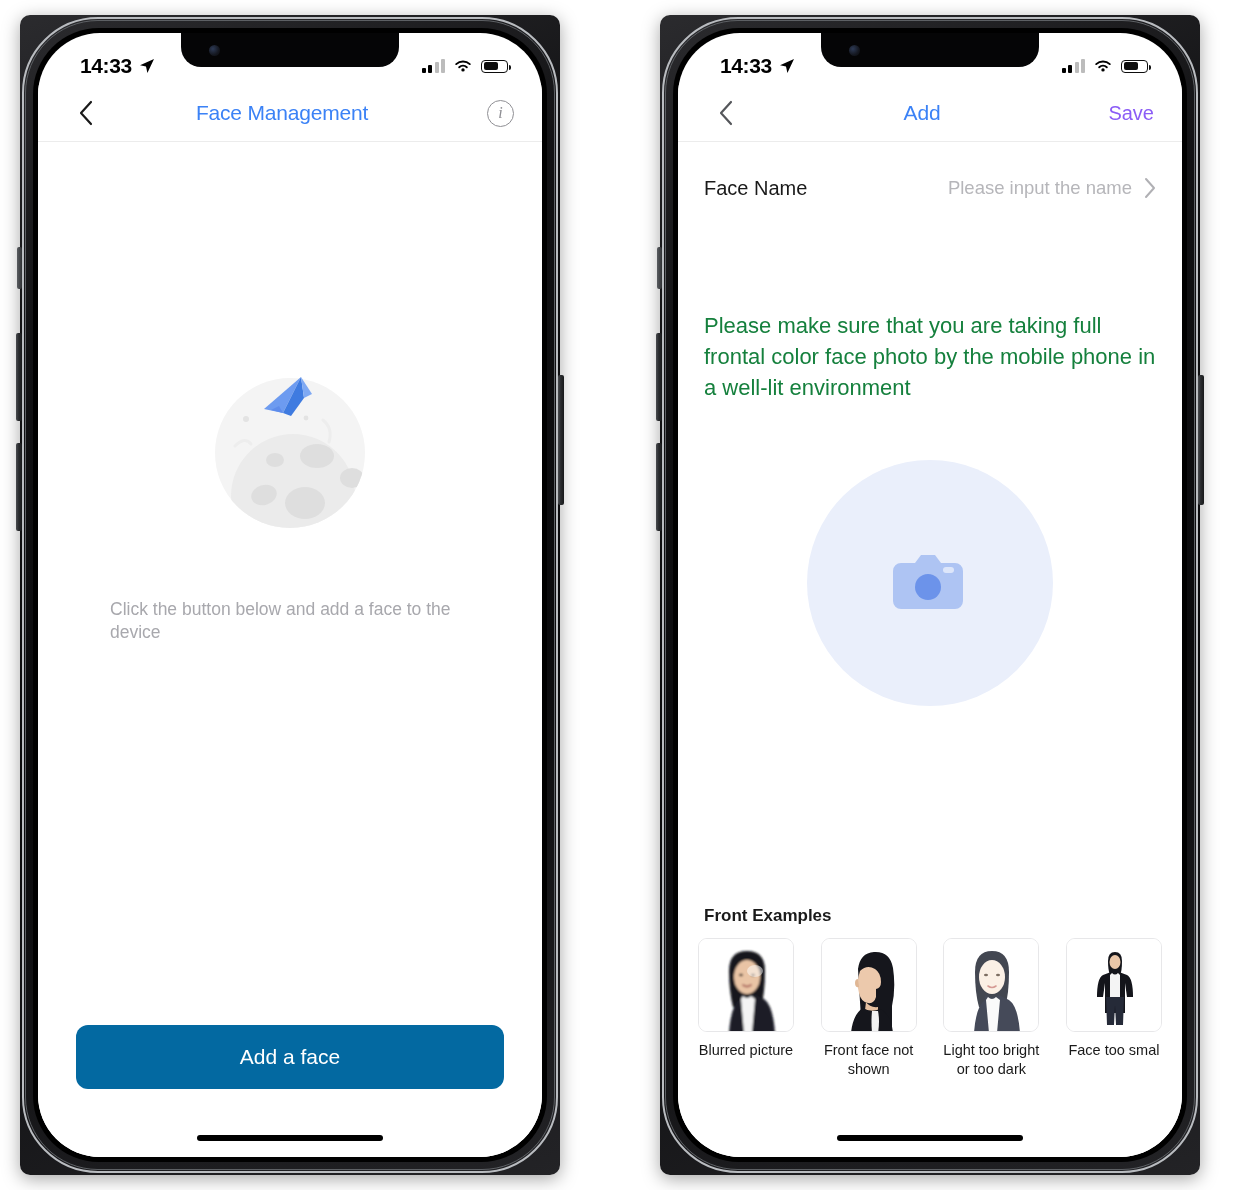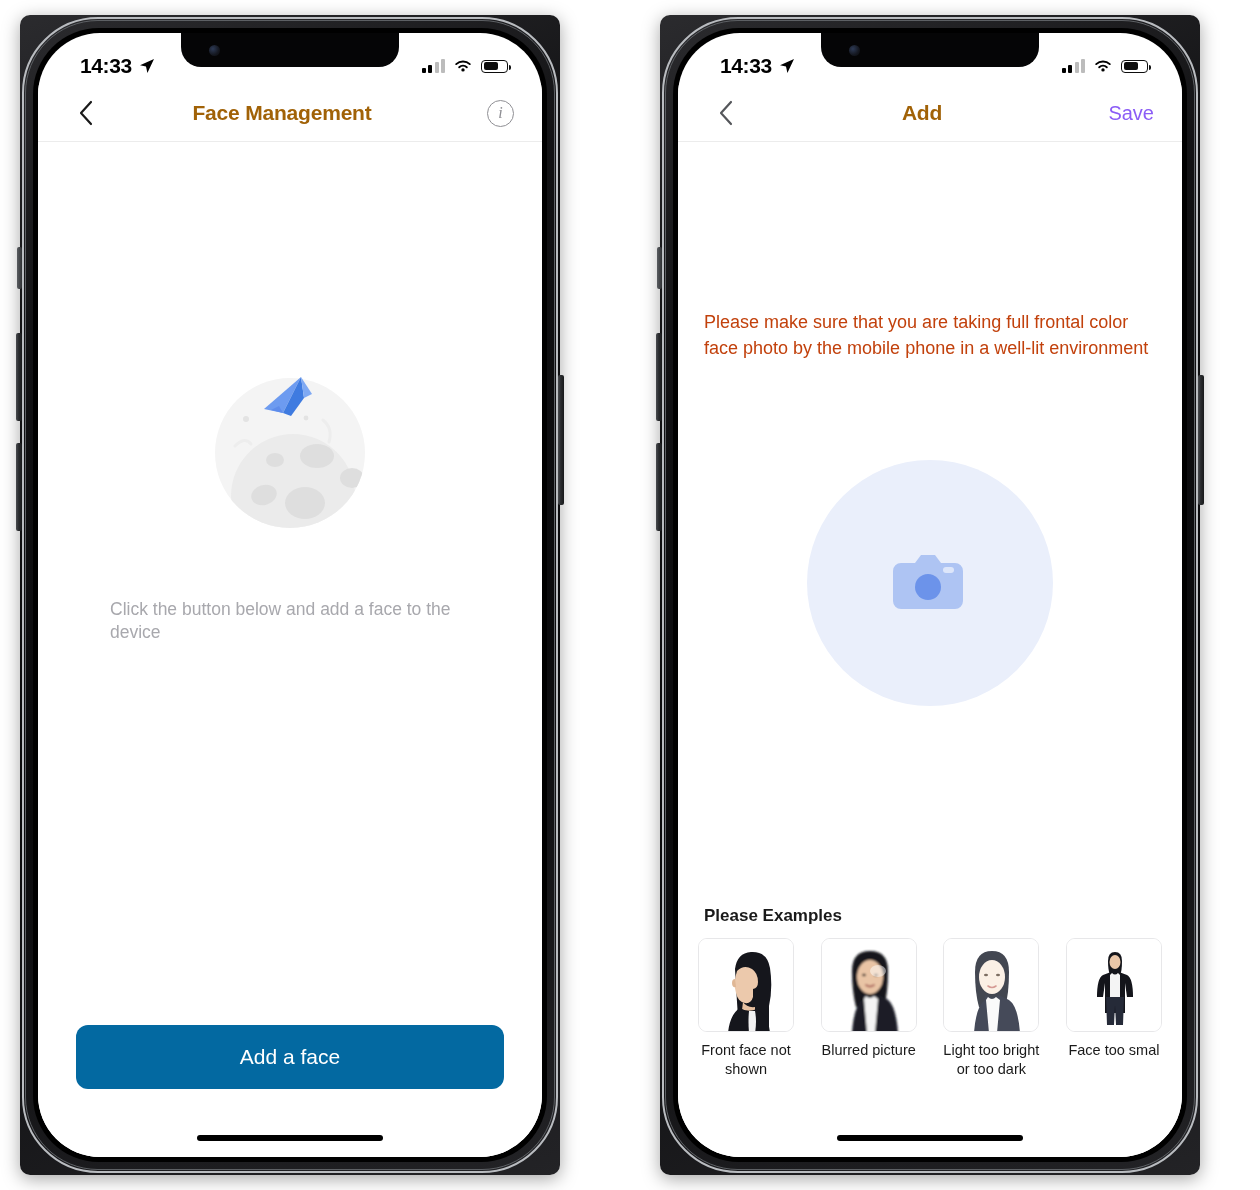--- a/index.html
+++ b/index.html
@@ -122,21 +122,21 @@
     position: absolute; top: 52px; left: 0; right: 0; height: 56px;
     display: flex; align-items: center; padding: 0 28px;
     background: #fff;
   }
   .nav-back {
     width: 40px; height: 40px; display:flex; align-items:center; justify-content:center;
     cursor: pointer;
   }
   .nav-title {
     flex: 1; text-align: center;
-    font-size: 21px; font-weight: 700; color: #a16207;
+    font-size: 21px; font-weight: 400; color: #3b82f6;
     letter-spacing: -0.2px;
   }
   .nav-right {
     width: 56px; display:flex; align-items:center; justify-content:flex-end;
   }
   .info-icon {
     width: 27px; height: 27px; border-radius: 50%;
     border: 1.8px solid #8e8e93;
     display:flex; align-items:center; justify-content:center;
     font-size: 16px; color:#8e8e93; font-family:"Liberation Serif", serif;
@@ -184,21 +184,21 @@
     position: absolute; top: 0; left: 0; right: 0; height: 92px;
     display: flex; align-items: center; padding: 0 26px 0 26px;
     cursor: pointer;
   }
   .row-label { font-size: 20px; color: #1a1a1a; }
   .row-value { margin-left: auto; font-size: 18.5px; color: #b6b6ba; }
   .row-chev { margin-left: 12px; display:flex; align-items:center; }
 
   .desc {
     position: absolute; top: 168px; left: 26px; right: 24px;
-    font-size: 18px; color: #c2410c; line-height: 1.42;
+    font-size: 22px; color: #15803d; line-height: 1.42;
   }
   .camera-circle {
     position: absolute; top: 318px; left: 50%; transform: translateX(-50%);
     width: 246px; height: 246px; border-radius: 50%;
     background: #eaeffb;
     display:flex; align-items:center; justify-content:center;
     cursor: pointer;
   }
 
   .wrong-title {
@@ -373,49 +373,43 @@
           </div>
           <div class="nav-title">Add</div>
           <div class="nav-right">
             <span class="nav-save">Save</span>
           </div>
         </div>
         <div class="nav-sep"></div>
 
         <div class="p2-body">
 
+          <div class="row-facename">
+            <span class="row-label">Face Name</span>
+            <span class="row-value">Please input the name</span>
+            <span class="row-chev">
+              <svg width="12" height="22" viewBox="0 0 12 22">
+                <path d="M2 2 L10 11 L2 20" stroke="#b0b0b4" stroke-width="2" fill="none" stroke-linecap="round" stroke-linejoin="round"></path>
+              </svg>
+            </span>
+          </div>
 
           <div class="desc">Please make sure that you are taking full frontal color face photo by the mobile phone in a well-lit environment</div>
 
           <div class="camera-circle">
             <svg width="74" height="66" viewBox="0 0 74 66">
               <path d="M10 14 h14 l6 -8 h14 l6 8 h14 a8 8 0 0 1 8 8 v30 a8 8 0 0 1 -8 8 h-54 a8 8 0 0 1 -8 -8 v-30 a8 8 0 0 1 8 -8 z" fill="#aec4f3" transform="translate(-2,-1)"></path>
               <rect x="50" y="17" width="11" height="6" rx="3" fill="#dde6fa"></rect>
               <circle cx="35" cy="37" r="13" fill="#6c93ea"></circle>
             </svg>
           </div>
 
-          <div class="wrong-title">Please Examples</div>
+          <div class="wrong-title">Front Examples</div>
 
           <div class="examples">
-
-            <div class="ex-item">
-              <div class="ex-thumb">
-                <svg width="96" height="94" viewBox="0 0 96 94">
-                  <rect width="96" height="94" fill="#fff"></rect>
-                  <path d="M36 30 q2 -16 16 -17 q16 -1 19 16 q3 20 -1 38 l0 27 h-30 q-2 -30 -4 -64 z" fill="#15161c"></path>
-                  <path d="M38 32 q-4 12 -1 22 q2 9 9 10 q6 1 8 -6 l0 -8 q5 -1 5 -7 q0 -9 -6 -13 q-8 -5 -15 2 z" fill="#ecc9ac"></path>
-                  <path d="M36 40 q-3 0 -3 4 q0 5 4 4 z" fill="#e0b795"></path>
-                  <path d="M44 63 q4 6 12 5 l0 6 q-8 3 -13 -3 z" fill="#e6c0a0"></path>
-                  <path d="M41 69 q8 5 17 1 q11 5 13 24 h-42 q2 -19 12 -25 z" fill="#15161c"></path>
-                  <path d="M56 72 q2 10 0 22 h-6 q-1 -12 0 -22 z" fill="#f2f2f2"></path>
-                </svg>
-              </div>
-              <div class="ex-cap">Front face not shown</div>
-            </div>
 
             <div class="ex-item">
               <div class="ex-thumb">
                 <svg width="96" height="94" viewBox="0 0 96 94">
                   <defs>
                     <filter id="blurB">
                         <feGaussianBlur stdDeviation="0.9"></feGaussianBlur>
                       </filter>
                   </defs>
                   <rect width="96" height="94" fill="#fff"></rect>
@@ -431,20 +425,35 @@
                   <ellipse cx="56" cy="32" rx="8" ry="6" fill="#fff" opacity="0.5"></ellipse>
                 </svg>
               </div>
               <div class="ex-cap">Blurred picture</div>
             </div>
 
             <div class="ex-item">
               <div class="ex-thumb">
                 <svg width="96" height="94" viewBox="0 0 96 94">
                   <rect width="96" height="94" fill="#fff"></rect>
+                  <path d="M36 30 q2 -16 16 -17 q16 -1 19 16 q3 20 -1 38 l0 27 h-30 q-2 -30 -4 -64 z" fill="#15161c"></path>
+                  <path d="M38 32 q-4 12 -1 22 q2 9 9 10 q6 1 8 -6 l0 -8 q5 -1 5 -7 q0 -9 -6 -13 q-8 -5 -15 2 z" fill="#ecc9ac"></path>
+                  <path d="M36 40 q-3 0 -3 4 q0 5 4 4 z" fill="#e0b795"></path>
+                  <path d="M44 63 q4 6 12 5 l0 6 q-8 3 -13 -3 z" fill="#e6c0a0"></path>
+                  <path d="M41 69 q8 5 17 1 q11 5 13 24 h-42 q2 -19 12 -25 z" fill="#15161c"></path>
+                  <path d="M56 72 q2 10 0 22 h-6 q-1 -12 0 -22 z" fill="#f2f2f2"></path>
+                </svg>
+              </div>
+              <div class="ex-cap">Front face not shown</div>
+            </div>
+
+            <div class="ex-item">
+              <div class="ex-thumb">
+                <svg width="96" height="94" viewBox="0 0 96 94">
+                  <rect width="96" height="94" fill="#fff"></rect>
                   <path d="M31 33 q0 -21 17 -21 q17 0 17 21 q0 22 -4 35 l-26 0 q-4 -14 -4 -35 z" fill="#2a2e3a"></path>
                   <ellipse cx="48" cy="38" rx="13" ry="17" fill="#fbeee2"></ellipse>
                   <ellipse cx="42" cy="36" rx="2" ry="1.2" fill="#6b5a4c"></ellipse>
                   <ellipse cx="54" cy="36" rx="2" ry="1.2" fill="#6b5a4c"></ellipse>
                   <path d="M44 47 q4 3 8 0" stroke="#d08d85" stroke-width="1.6" fill="none" stroke-linecap="round"></path>
                   <path d="M41 56 q7 5 14 0 l10 5 q9 6 11 33 h-46 q2 -27 11 -33 z" fill="#2c3242"></path>
                   <path d="M44 58 q4 4 8 0 l4 3 l-3 33 h-8 l-3 -33 z" fill="#fafafa"></path>
                   <rect width="96" height="94" fill="#ffffff" opacity="0.12"></rect>
                 </svg>
               </div>

